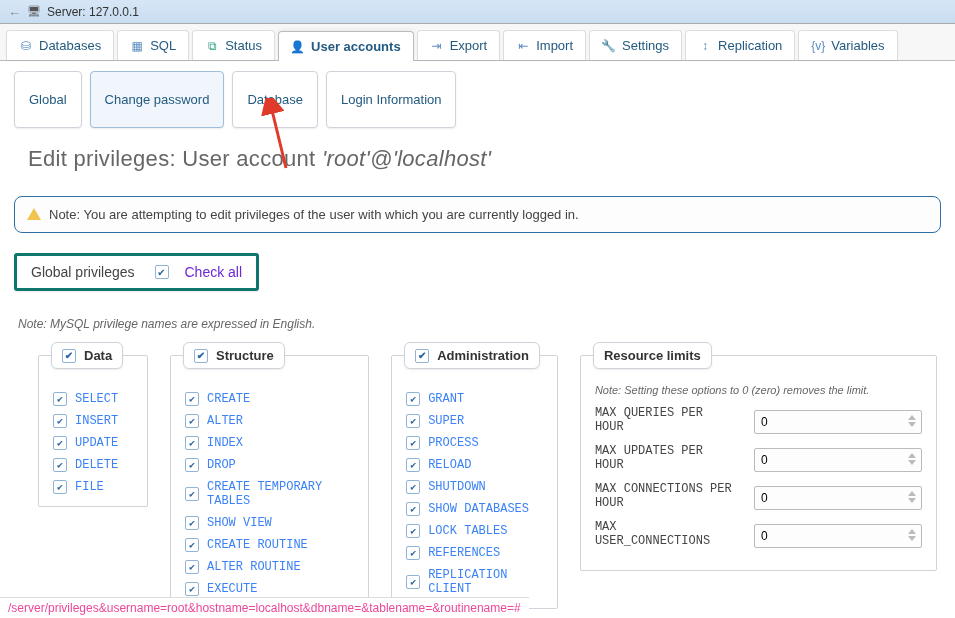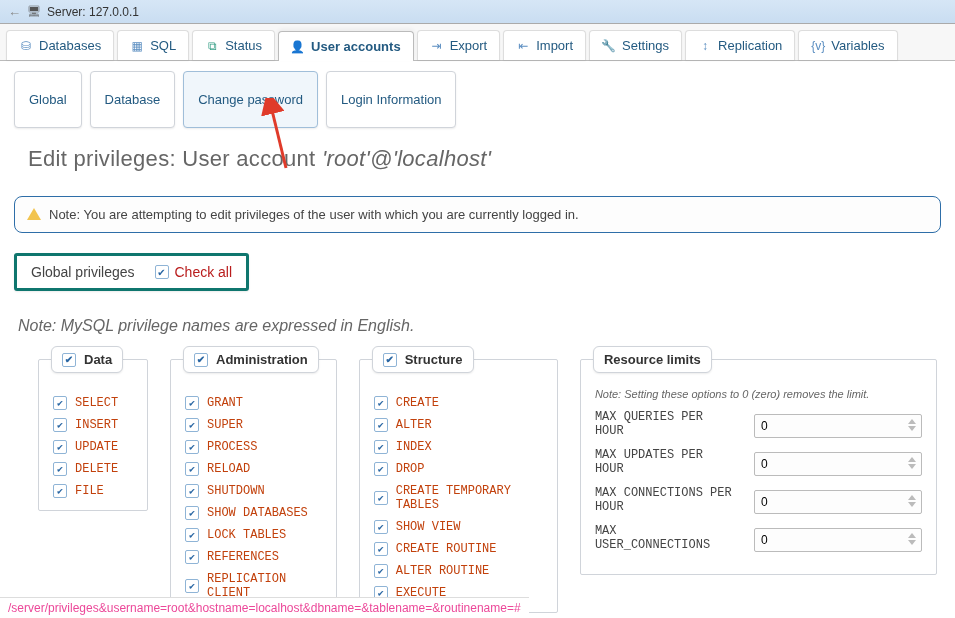--- a/index.html
+++ b/index.html
@@ -118,28 +118,28 @@
     gap: 20px;
     padding: 8px 14px;
     background: #fff;
     border: 3px solid #0f766e;
     border-radius: 3px;
     box-shadow: 0 1px 2px rgba(0,0,0,0.08);
     font-size: 14px;
     color: #444;
   }
   .legend-box .check-all {
-    color: #b91c1c;
+    color: #6d28d9;
     display: inline-flex;
     align-items: center;
-    gap: 6px;
+    gap: 16px;
   }
   .note-text {
     padding: 18px 14px 6px 18px;
-    font-size: 16px;
+    font-size: 12px;
     font-style: italic;
     color: #666;
   }
   .priv-groups {
     display: flex;
     gap: 22px;
     padding: 18px 18px 0 38px;
     align-items: flex-start;
   }
   .fieldset {
@@ -166,21 +166,21 @@
     font-weight: 600;
     color: #333;
     box-shadow: 0 1px 2px rgba(0,0,0,0.08);
   }
   .priv-list {
     display: flex;
     flex-direction: column;
     gap: 8px;
     font-family: "Consolas","Courier New",monospace;
     font-size: 12px;
-    color: #c2410c;
+    color: #3b82f6;
     margin-top: 8px;
   }
   .priv-item {
     display: flex;
     align-items: center;
     gap: 8px;
   }
   .cb {
     width: 14px; height: 14px;
     border: 1px solid #8fb4d6;
@@ -316,22 +316,22 @@
       <span>Replication</span>
     </div>
     <div class="nav-tab">
       <span class="tab-icon icon-col">{v}</span>
       <span>Variables</span>
     </div>
   </div>
 
 <div class="sub-tabs">
   <div class="sub-tab">Global</div>
+  <div class="sub-tab highlight">Change password</div>
   <div class="sub-tab">Database</div>
-  <div class="sub-tab highlight">Change password</div>
   <div class="sub-tab">Login Information</div>
 </div>
 
 <div class="arrow-pointer">
   <svg width="40" height="72">
     <defs>
       <marker id="ah" markerWidth="8" markerHeight="8" refX="4" refY="4" orient="auto">
         <path d="M0,0 L8,4 L0,8 Z" fill="#e03b2a"></path>
       </marker>
     </defs>
@@ -387,103 +387,103 @@
         <div class="priv-item">
           <span class="cb checked"></span>
           <span>FILE</span>
         </div>
       </div>
   </div>
 
   <div class="fieldset">
     <div class="fs-legend">
       <span class="cb checked"></span>
-      <span>Administration</span>
-    </div>
-    <div class="priv-list" id="list-administration">
-        <div class="priv-item">
-          <span class="cb checked"></span>
-          <span>GRANT</span>
-        </div>
-        <div class="priv-item">
-          <span class="cb checked"></span>
-          <span>SUPER</span>
-        </div>
-        <div class="priv-item">
-          <span class="cb checked"></span>
-          <span>PROCESS</span>
-        </div>
-        <div class="priv-item">
-          <span class="cb checked"></span>
-          <span>RELOAD</span>
-        </div>
-        <div class="priv-item">
-          <span class="cb checked"></span>
-          <span>SHUTDOWN</span>
-        </div>
-        <div class="priv-item">
-          <span class="cb checked"></span>
-          <span>SHOW DATABASES</span>
-        </div>
-        <div class="priv-item">
-          <span class="cb checked"></span>
-          <span>LOCK TABLES</span>
-        </div>
-        <div class="priv-item">
-          <span class="cb checked"></span>
-          <span>REFERENCES</span>
-        </div>
-        <div class="priv-item">
-          <span class="cb checked"></span>
-          <span>REPLICATION CLIENT</span>
+      <span>Structure</span>
+    </div>
+    <div class="priv-list" id="list-structure">
+        <div class="priv-item">
+          <span class="cb checked"></span>
+          <span>CREATE</span>
+        </div>
+        <div class="priv-item">
+          <span class="cb checked"></span>
+          <span>ALTER</span>
+        </div>
+        <div class="priv-item">
+          <span class="cb checked"></span>
+          <span>INDEX</span>
+        </div>
+        <div class="priv-item">
+          <span class="cb checked"></span>
+          <span>DROP</span>
+        </div>
+        <div class="priv-item">
+          <span class="cb checked"></span>
+          <span>CREATE TEMPORARY TABLES</span>
+        </div>
+        <div class="priv-item">
+          <span class="cb checked"></span>
+          <span>SHOW VIEW</span>
+        </div>
+        <div class="priv-item">
+          <span class="cb checked"></span>
+          <span>CREATE ROUTINE</span>
+        </div>
+        <div class="priv-item">
+          <span class="cb checked"></span>
+          <span>ALTER ROUTINE</span>
+        </div>
+        <div class="priv-item">
+          <span class="cb checked"></span>
+          <span>EXECUTE</span>
         </div>
       </div>
   </div>
 
   <div class="fieldset">
     <div class="fs-legend">
       <span class="cb checked"></span>
-      <span>Structure</span>
-    </div>
-    <div class="priv-list" id="list-structure">
-        <div class="priv-item">
-          <span class="cb checked"></span>
-          <span>CREATE</span>
-        </div>
-        <div class="priv-item">
-          <span class="cb checked"></span>
-          <span>ALTER</span>
-        </div>
-        <div class="priv-item">
-          <span class="cb checked"></span>
-          <span>INDEX</span>
-        </div>
-        <div class="priv-item">
-          <span class="cb checked"></span>
-          <span>DROP</span>
-        </div>
-        <div class="priv-item">
-          <span class="cb checked"></span>
-          <span>CREATE TEMPORARY TABLES</span>
-        </div>
-        <div class="priv-item">
-          <span class="cb checked"></span>
-          <span>SHOW VIEW</span>
-        </div>
-        <div class="priv-item">
-          <span class="cb checked"></span>
-          <span>CREATE ROUTINE</span>
-        </div>
-        <div class="priv-item">
-          <span class="cb checked"></span>
-          <span>ALTER ROUTINE</span>
-        </div>
-        <div class="priv-item">
-          <span class="cb checked"></span>
-          <span>EXECUTE</span>
+      <span>Administration</span>
+    </div>
+    <div class="priv-list" id="list-administration">
+        <div class="priv-item">
+          <span class="cb checked"></span>
+          <span>GRANT</span>
+        </div>
+        <div class="priv-item">
+          <span class="cb checked"></span>
+          <span>SUPER</span>
+        </div>
+        <div class="priv-item">
+          <span class="cb checked"></span>
+          <span>PROCESS</span>
+        </div>
+        <div class="priv-item">
+          <span class="cb checked"></span>
+          <span>RELOAD</span>
+        </div>
+        <div class="priv-item">
+          <span class="cb checked"></span>
+          <span>SHUTDOWN</span>
+        </div>
+        <div class="priv-item">
+          <span class="cb checked"></span>
+          <span>SHOW DATABASES</span>
+        </div>
+        <div class="priv-item">
+          <span class="cb checked"></span>
+          <span>LOCK TABLES</span>
+        </div>
+        <div class="priv-item">
+          <span class="cb checked"></span>
+          <span>REFERENCES</span>
+        </div>
+        <div class="priv-item">
+          <span class="cb checked"></span>
+          <span>REPLICATION CLIENT</span>
         </div>
       </div>
   </div>
 
   <div class="fieldset no-list">
     <div class="fs-legend">
       <span>Resource limits</span>
     </div>
     <div class="rl-note">Note: Setting these options to 0 (zero) removes the limit.</div>
     <div id="rl-rows">

